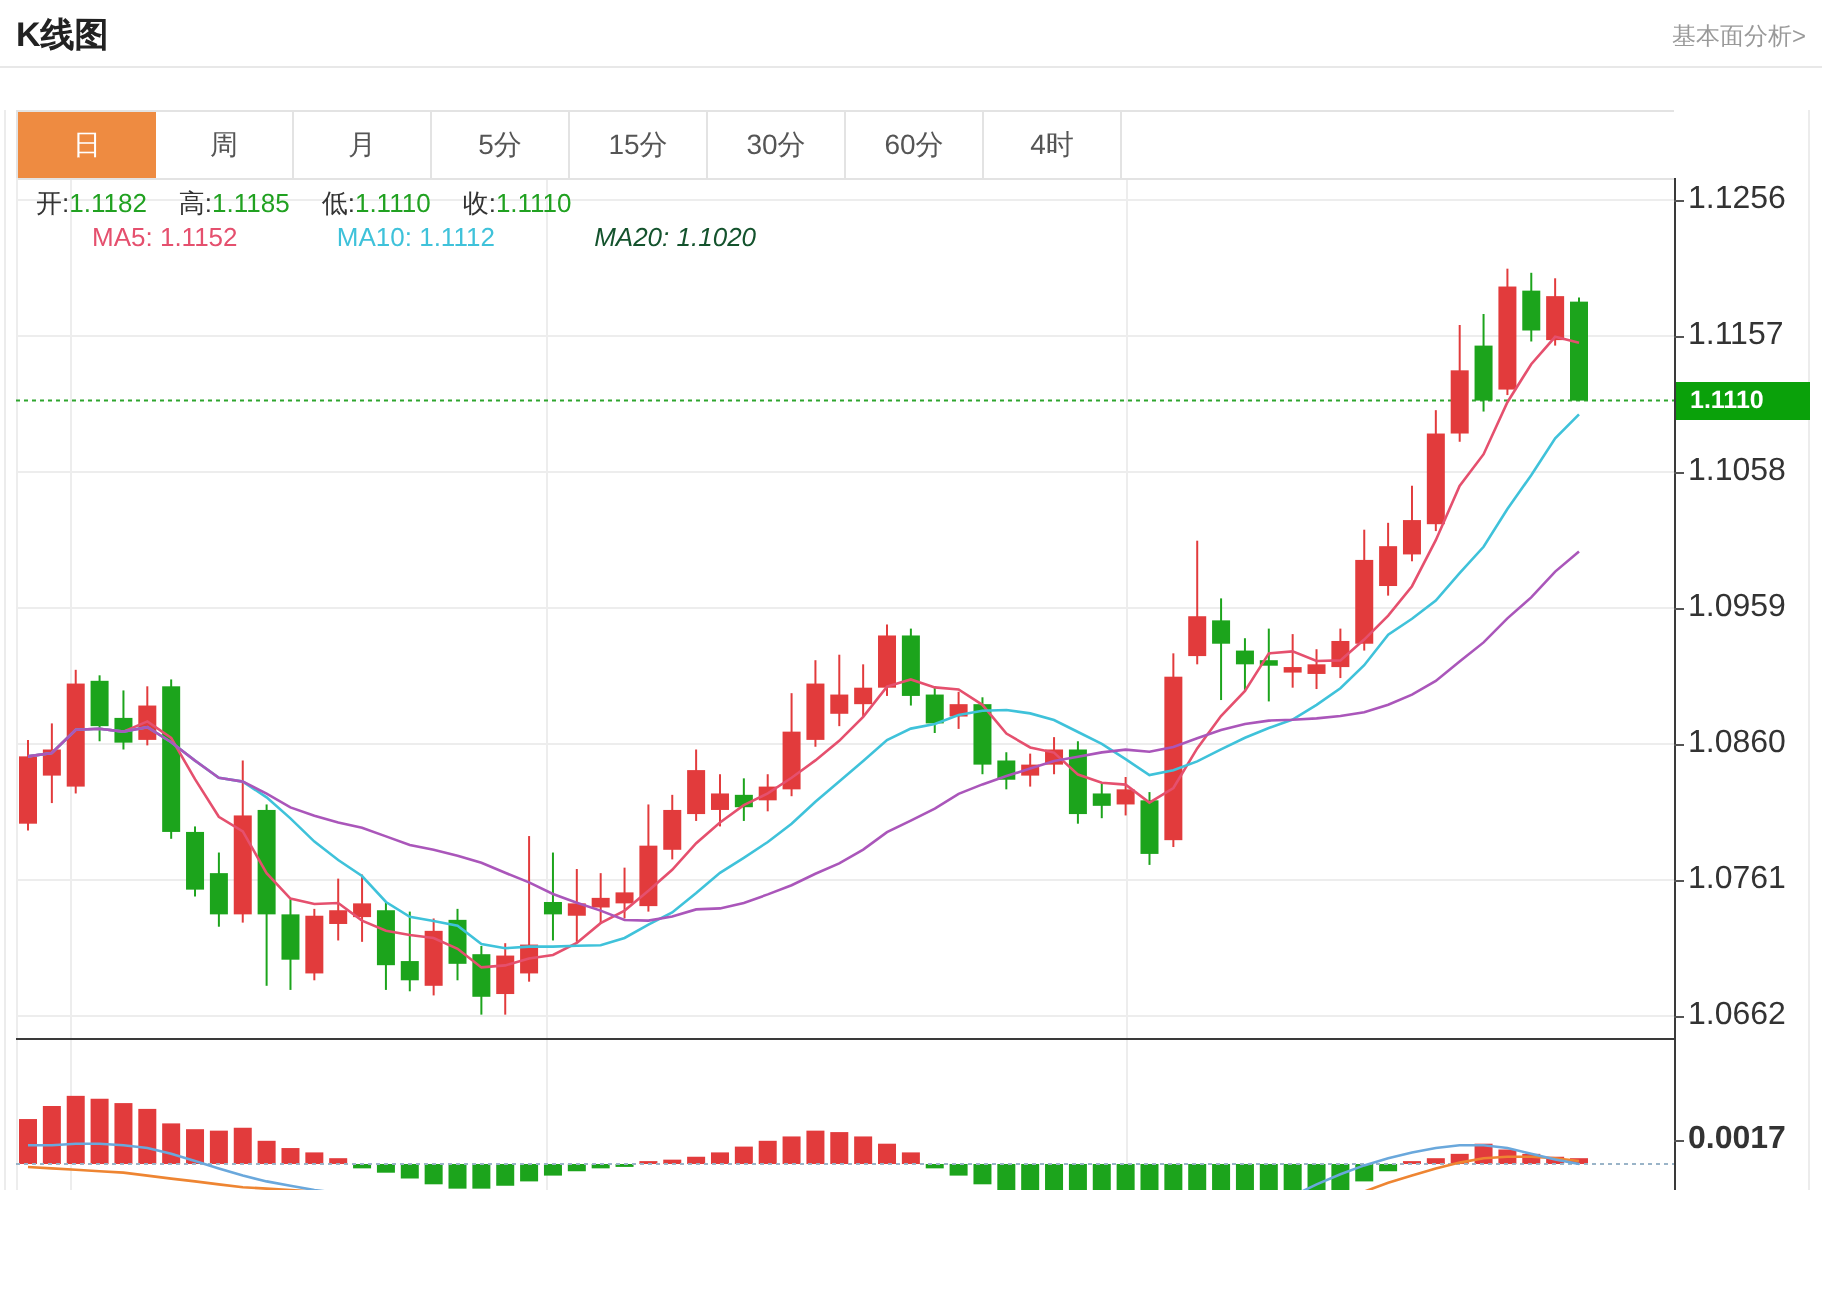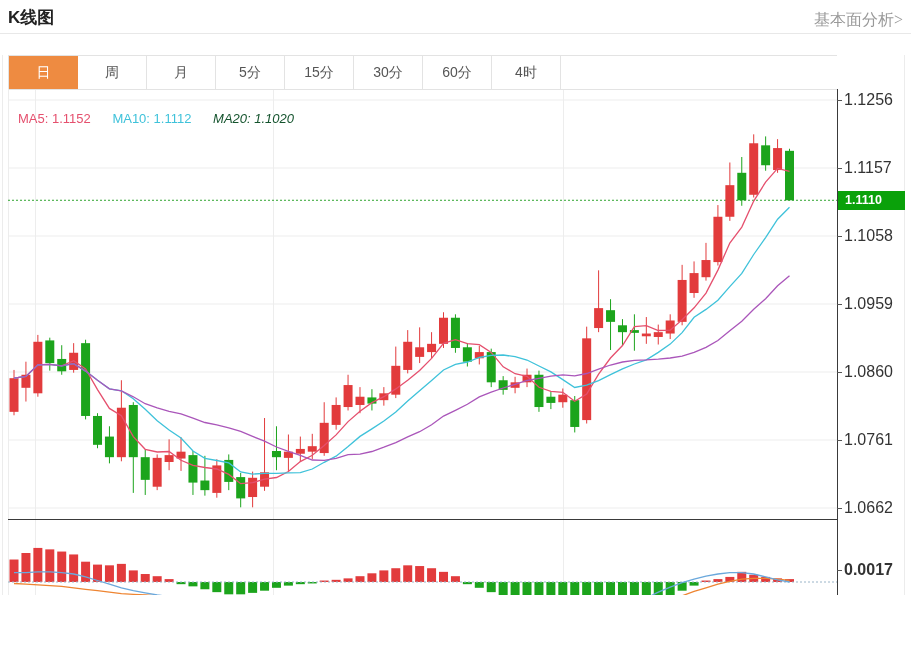--- a/index.html
+++ b/index.html
@@ -1,19 +1,19 @@
 <!DOCTYPE html>
 <html><head>
 <meta charset="utf-8">
 <style>
   html,body{margin:0;padding:0;background:#fff;}
   .page{position:relative;width:911px;height:595px;overflow:hidden;background:#fff;
         font-family:"Liberation Sans","DejaVu Sans",sans-serif;}
   .page-title{position:absolute;left:8px;top:6px;font-size:17px;font-weight:bold;color:#222;}
-  .header-link{position:absolute;right:8px;top:10px;font-size:16px;color:#999;text-decoration:none;cursor:pointer;font-family:Liberation Serif, serif;}
+  .header-link{position:absolute;right:8px;top:10px;font-size:12px;color:#999;text-decoration:none;cursor:pointer;}
   .header-divider{position:absolute;left:0;top:33px;width:911px;height:1px;background:#e8e8e8;}
   .outer-border-left{position:absolute;left:2px;top:55px;width:1px;height:599px;background:#ececec;}
   .outer-border-right{position:absolute;left:904px;top:55px;width:1px;height:599px;background:#ececec;}
 
   .tabbar{position:absolute;left:8px;top:55px;width:829px;height:34px;box-sizing:border-box;
           border-top:1px solid #e3e3e3;border-left:1px solid #e3e3e3;display:flex;background:#fff;}
   .tab{width:69px;height:100%;box-sizing:border-box;border-right:1px solid #e3e3e3;
        font-size:14px;color:#555;text-align:center;line-height:32px;cursor:pointer;background:#fff;}
   .tab.active{background:#ee8b41;color:#fff;border-right:none;}
 
@@ -25,21 +25,21 @@
   .plot-bottom-border{position:absolute;left:8px;top:643px;width:897px;height:1px;background:#3a3a3a;}
   .axis-line{position:absolute;left:837px;top:89px;width:1px;height:555px;background:#3a3a3a;}
 
   .main-chart-svg{position:absolute;left:8px;top:89px;}
   .macd-chart-svg{position:absolute;left:8px;top:519px;}
 
   .ohlc-row{position:absolute;left:18px;top:93px;font-size:13px;white-space:nowrap;}
   .ohlc-row .lbl{color:#333;}
   .ohlc-row .val{margin-right:16px;}
   .ma-row{position:absolute;left:18px;top:111px;font-size:13px;white-space:nowrap;}
-  .ma-row .pair{margin-right:18px;}
+  .ma-row .pair{margin-right:18px;margin-left:28px;}
   .macd-row{position:absolute;left:20px;top:524px;font-size:13px;white-space:nowrap;}
   .macd-row .pair{margin-right:16px;}
 
   .ylab{position:absolute;font-size:16px;color:#333;transform:translateY(-50%);white-space:nowrap;}
   .ytick{position:absolute;width:5px;height:1px;background:#555;}
   .price-tag{position:absolute;left:838px;width:67px;height:19px;line-height:19px;
              color:#fff;font-size:12.5px;font-weight:bold;padding-left:7px;box-sizing:border-box;}
 </style>
 </head>
 <body>
@@ -291,20 +291,23 @@
       </g>
       <line x1="0" x2="829" y1="63" y2="63" stroke="#9ab4c8" stroke-width="1" stroke-dasharray="2,2"></line>
       <polyline points="6.0,64.5 17.9,65.2 29.9,65.9 41.8,66.6 53.7,67.3 65.7,68.8 77.6,70.3 89.5,71.7 101.4,73.2 113.4,74.6 125.3,75.3 137.2,76.0 149.2,76.8 161.1,77.5 173.0,78.2 185.0,79.0 196.9,79.7 208.8,80.4 220.8,81.1 232.7,81.8 244.6,81.8 256.5,82.6 268.5,82.6 280.4,83.3 292.3,83.3 304.3,84.0 316.2,84.0 328.1,84.8 340.1,84.8 352.0,84.8 363.9,85.5 375.9,85.5 387.8,86.2 399.7,86.2 411.6,86.9 423.6,87.7 435.5,88.4 447.4,89.1 459.4,90.5 471.3,92.0 483.2,94.2 495.2,96.3 507.1,98.5 519.0,100.7 531.0,102.2 542.9,103.6 554.8,103.6 566.7,103.6 578.7,102.9 590.6,101.4 602.5,99.3 614.5,96.3 626.4,92.7 638.3,89.1 650.3,85.5 662.2,81.1 674.1,76.8 686.1,72.4 698.0,68.8 709.9,65.2 721.8,62.3 733.8,60.1 745.7,59.4 757.6,59.4 769.6,60.1 781.5,61.5" fill="none" stroke="#ee8532" stroke-width="1.3"></polyline>
       <polyline points="6.0,53.6 17.9,53.6 29.9,52.9 41.8,52.9 53.7,53.6 65.7,55.0 77.6,57.9 89.5,61.5 101.4,65.2 113.4,68.8 125.3,71.7 137.2,73.9 149.2,76.0 161.1,77.5 173.0,79.0 185.0,80.4 196.9,81.8 208.8,83.3 220.8,84.0 232.7,84.0 244.6,83.3 256.5,82.6 268.5,82.6 280.4,83.3 292.3,84.0 304.3,84.8 316.2,85.5 328.1,85.5 340.1,85.5 352.0,85.5 363.9,86.2 375.9,86.9 387.8,87.7 399.7,88.4 411.6,89.1 423.6,90.5 435.5,92.7 447.4,95.6 459.4,99.3 471.3,102.9 483.2,106.5 495.2,110.1 507.1,113.0 519.0,115.2 531.0,116.7 542.9,116.7 554.8,115.2 566.7,112.3 578.7,107.9 590.6,102.9 602.5,97.1 614.5,91.3 626.4,84.8 638.3,79.0 650.3,73.2 662.2,68.1 674.1,63.7 686.1,60.1 698.0,57.2 709.9,55.0 721.8,53.6 733.8,53.6 745.7,55.0 757.6,57.9 769.6,60.8 781.5,63.0" fill="none" stroke="#6aa8dc" stroke-width="1.3"></polyline>
     </svg>
 
   <div class="pane-separator"></div>
   <div class="plot-bottom-border"></div>
   <div class="axis-line"></div>
 
+  <div class="ohlc-row">
+    <span class="lbl">开:</span><span class="val" style="color: rgb(33, 161, 33);">1.1182</span><span class="lbl">高:</span><span class="val" style="color: rgb(33, 161, 33);">1.1185</span><span class="lbl">低:</span><span class="val" style="color: rgb(33, 161, 33);">1.1110</span><span class="lbl">收:</span><span class="val" style="color: rgb(33, 161, 33);">1.1110</span>
+  </div>
 
   <div class="ma-row">
     <span class="pair" id="ma5pair" style="color: rgb(229, 80, 110);"><span>MA5:</span> <span>1.1152</span></span>
     <span class="pair" id="ma10pair" style="color: rgb(63, 194, 218);"><span>MA10:</span> <span>1.1112</span></span>
     <span class="pair" id="ma20pair" style="color: #14532d; font-style: italic;"><span>MA20:</span> <span>1.1020</span></span>
   </div>
 
 
   <div id="yLabels">
       <div class="ytick" style="left: 837px; top: 100px;"></div>

